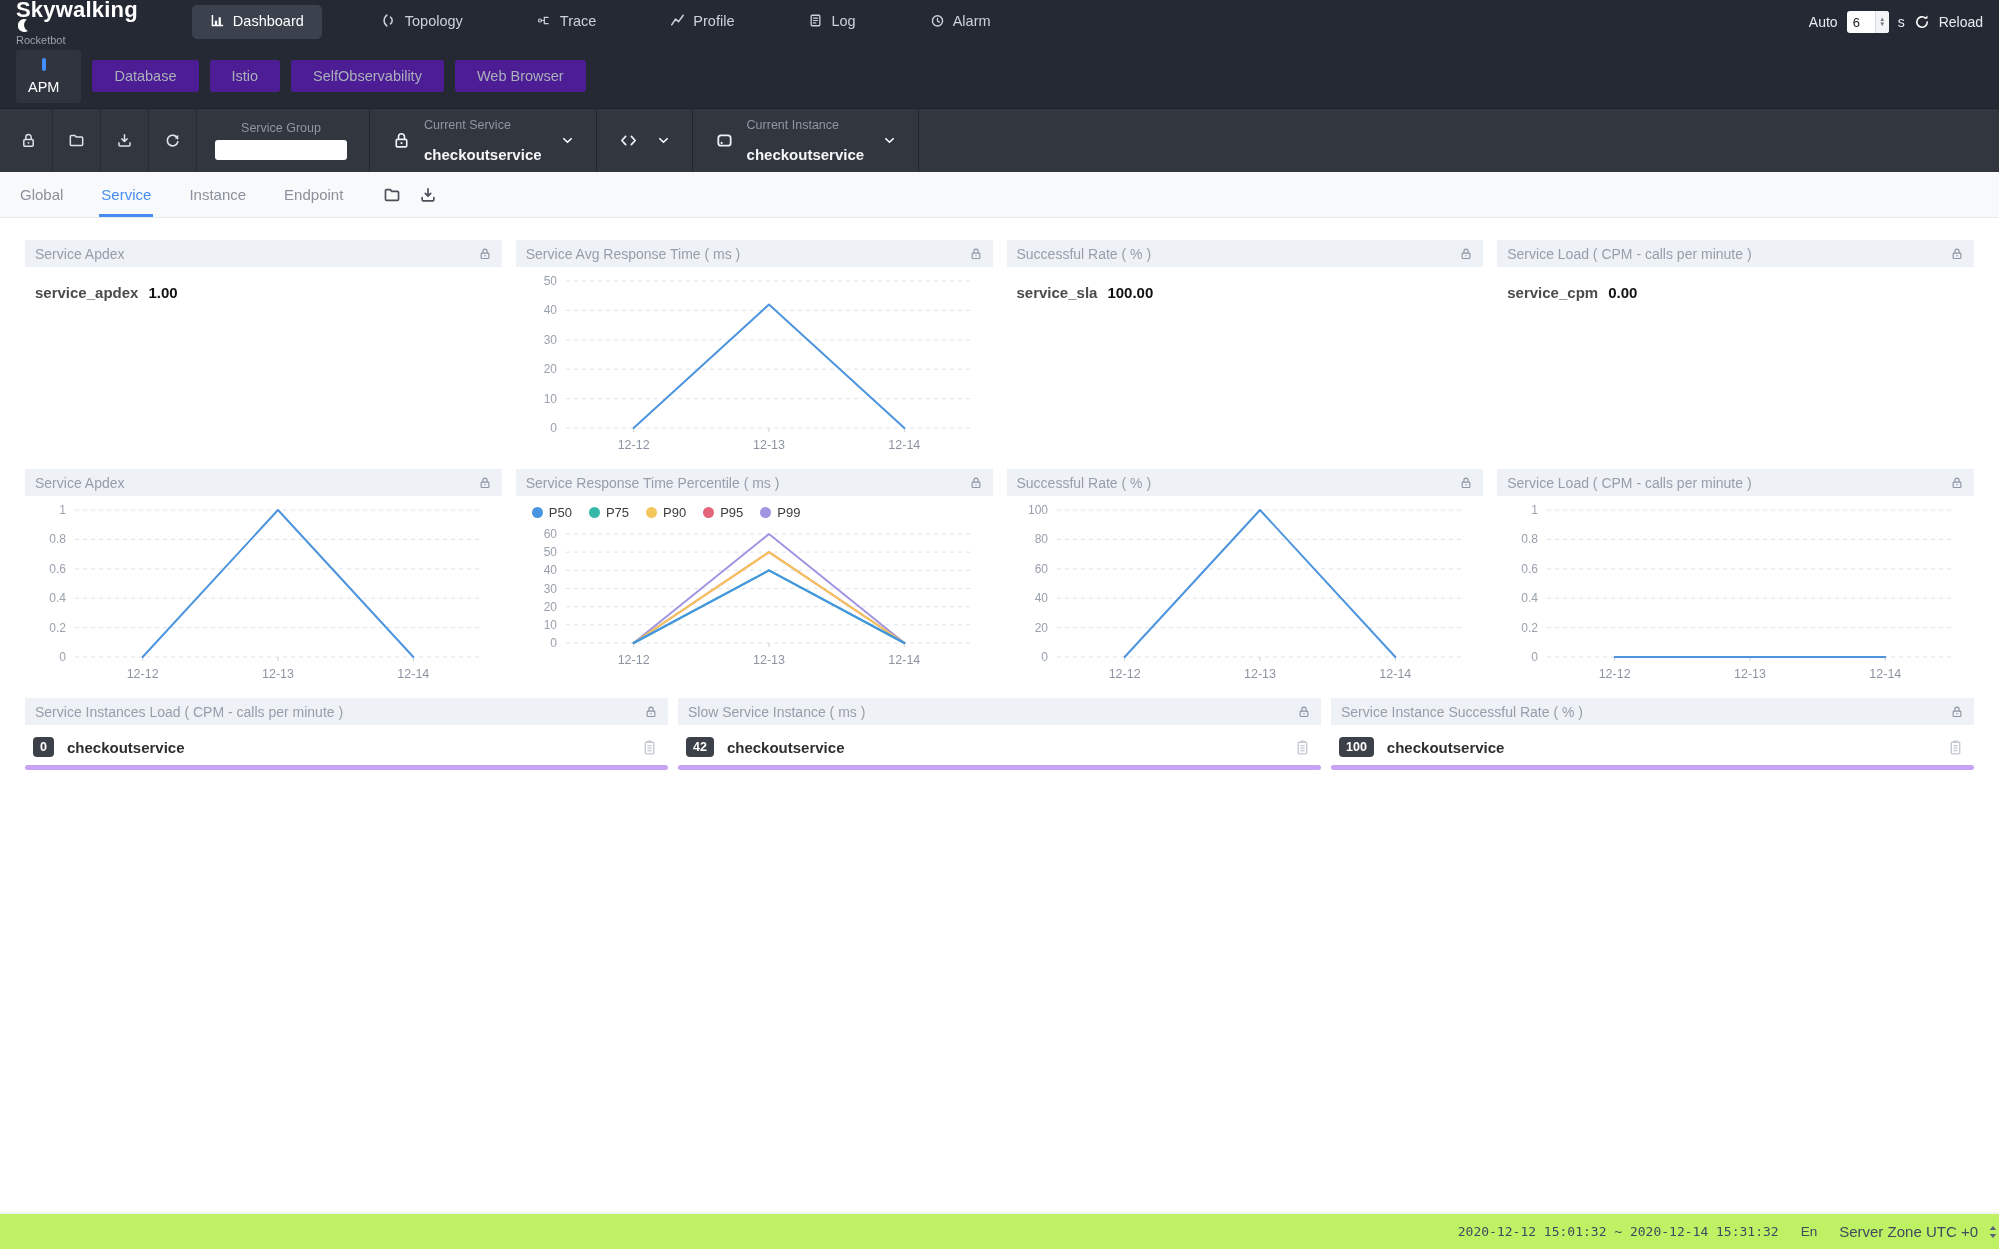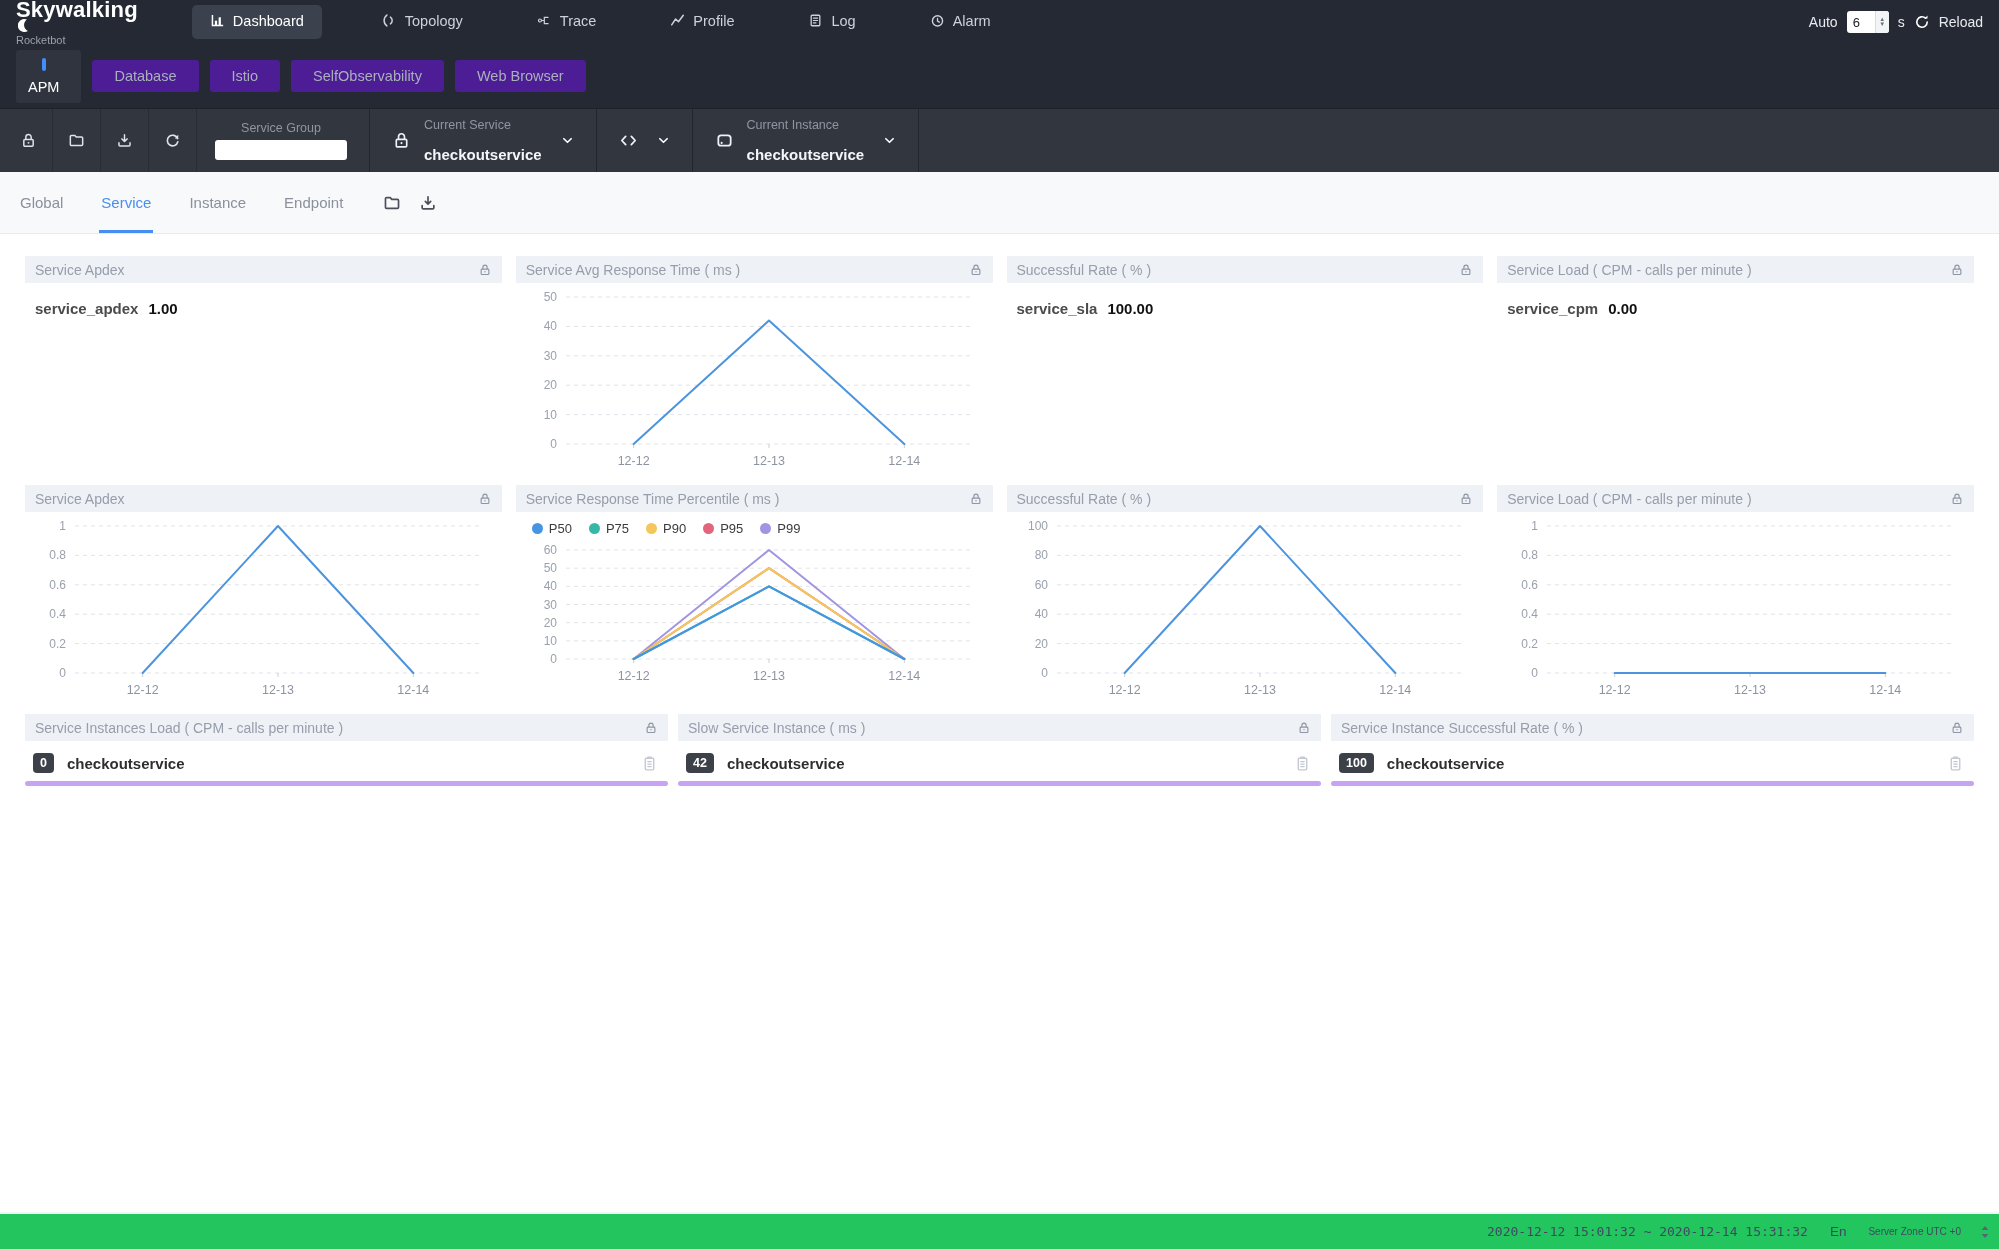--- a/index.html
+++ b/index.html
@@ -41,21 +41,21 @@
   .sg-label { font-size:12.5px; color:#8f96a2; margin-bottom:5px; }
   .sg-input { width:132px; height:20px; border:none; border-radius:3px; background:#fff; outline:none; padding:0 6px; font-size:13px; }
   .selector { display:flex; align-items:center; gap:13px; padding:0 22px; border-right:1px solid #22262e; cursor:pointer; }
   .selector svg.sel-icon { width:19px; height:19px; color:#eef1f5; }
   .sel-texts { display:flex; flex-direction:column; line-height:1.2; }
   .sel-label { font-size:12.5px; color:#8f96a2; margin-bottom:13px; }
   .sel-value { font-size:15px; font-weight:700; color:#f4f6f9; }
   .selector svg.chev { width:13px; height:13px; color:#fff; margin-left:6px; }
 
   
-  .scope-row { height:62px; background:#f8f9fb; border-bottom:1px solid #e8eaee; display:flex; align-items:stretch; padding:0 18px; }
+  .scope-row { height:46px; background:#f8f9fb; border-bottom:1px solid #e8eaee; display:flex; align-items:stretch; padding:0 18px; }
   .scope-tab { display:flex; align-items:center; font-size:15px; color:#8a909c; padding:0 2px; margin-right:34px; cursor:pointer; border-bottom:3px solid transparent; border-top:3px solid transparent; }
   .scope-tab.active { color:#478EF0; border-bottom-color:#478EF0; }
   .scope-icons { display:flex; align-items:center; gap:18px; margin-left:4px; }
   .scope-icons svg { width:18px; height:18px; color:#4b5058; cursor:pointer; }
 
   
   .content { padding:22px 25px 0 25px; }
   .grid4 { display:grid; grid-template-columns:repeat(4,1fr); gap:14px; }
   .grid3 { display:grid; grid-template-columns:repeat(3,1fr); gap:10px; margin-top:10px; }
   .row2 { margin-top:10px; }
@@ -76,24 +76,24 @@
 
   
   .inst-item { padding:12px 10px 0 8px; display:flex; align-items:center; }
   .inst-badge { background:#3c4149; color:#fff; font-size:12.5px; font-weight:700; border-radius:4px; padding:3px 7px; min-width:20px; text-align:center; }
   .inst-name { font-size:15px; font-weight:600; color:#2f2f2f; margin-left:13px; }
   .inst-copy { margin-left:auto; width:17px; height:17px; color:#c3c8d2; cursor:pointer; }
   .inst-bar-wrap { padding:8px 0 0 0; }
   .inst-bar { height:5px; border-radius:3px; background:#C9A3F3; width:100%; }
 
   
-  .footer { position:absolute; left:0; bottom:0; width:100%; height:37px; background:#22c55e; border-top:2px solid #f2f3f5; display:flex; align-items:center; justify-content:flex-end; padding-right:8px; gap:22px; color:#3f4a60; }
+  .footer { position:absolute; left:0; bottom:0; width:100%; height:37px; background:#bef264; border-top:2px solid #f2f3f5; display:flex; align-items:center; justify-content:flex-end; padding-right:0; gap:22px; color:#3f4a60; }
   .footer .dates { font-family:"DejaVu Sans Mono", monospace; font-size:13px; }
   .footer .lang { font-size:13.5px; cursor:pointer; }
-  .footer .zone { font-size:10px; display:flex; align-items:center; gap:18px; cursor:pointer; }
+  .footer .zone { font-size:15px; display:flex; align-items:center; gap:9px; cursor:pointer; }
   .footer .zone svg { width:12px; height:14px; color:#5a6477; }
 </style>
 </head>
 <body>
 
 <div class="app">
 
   <header class="topnav">
     <div class="logo">
       <div class="logo-line">

